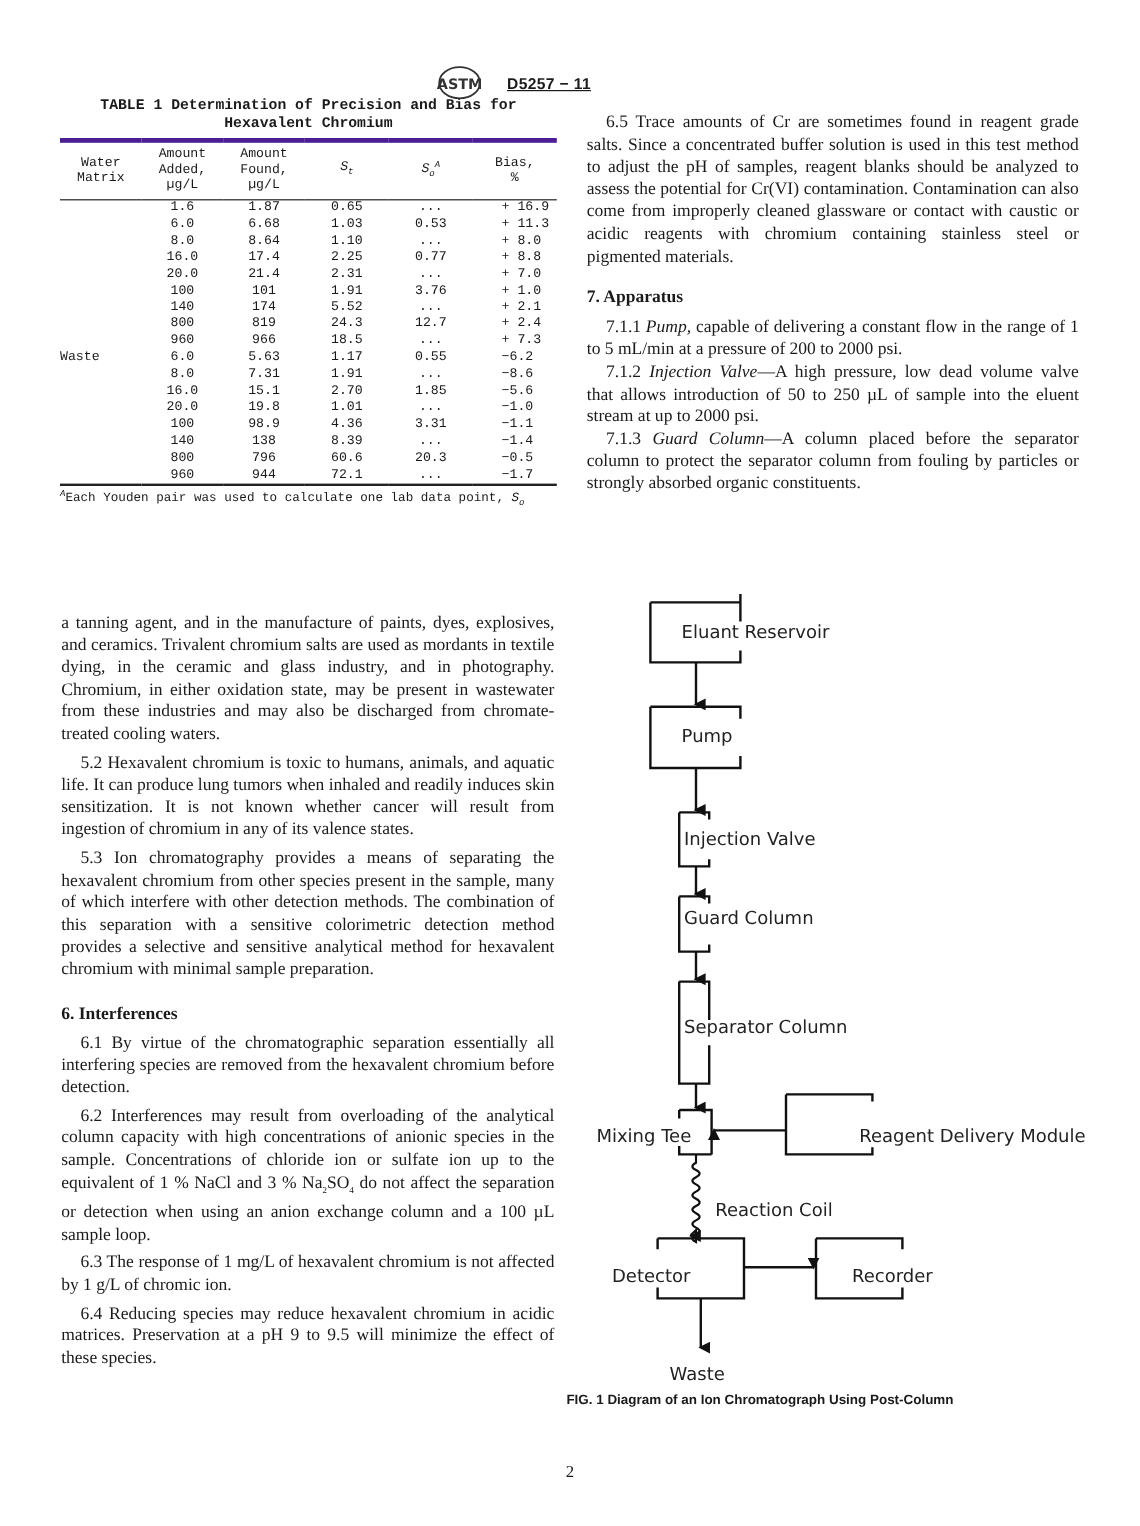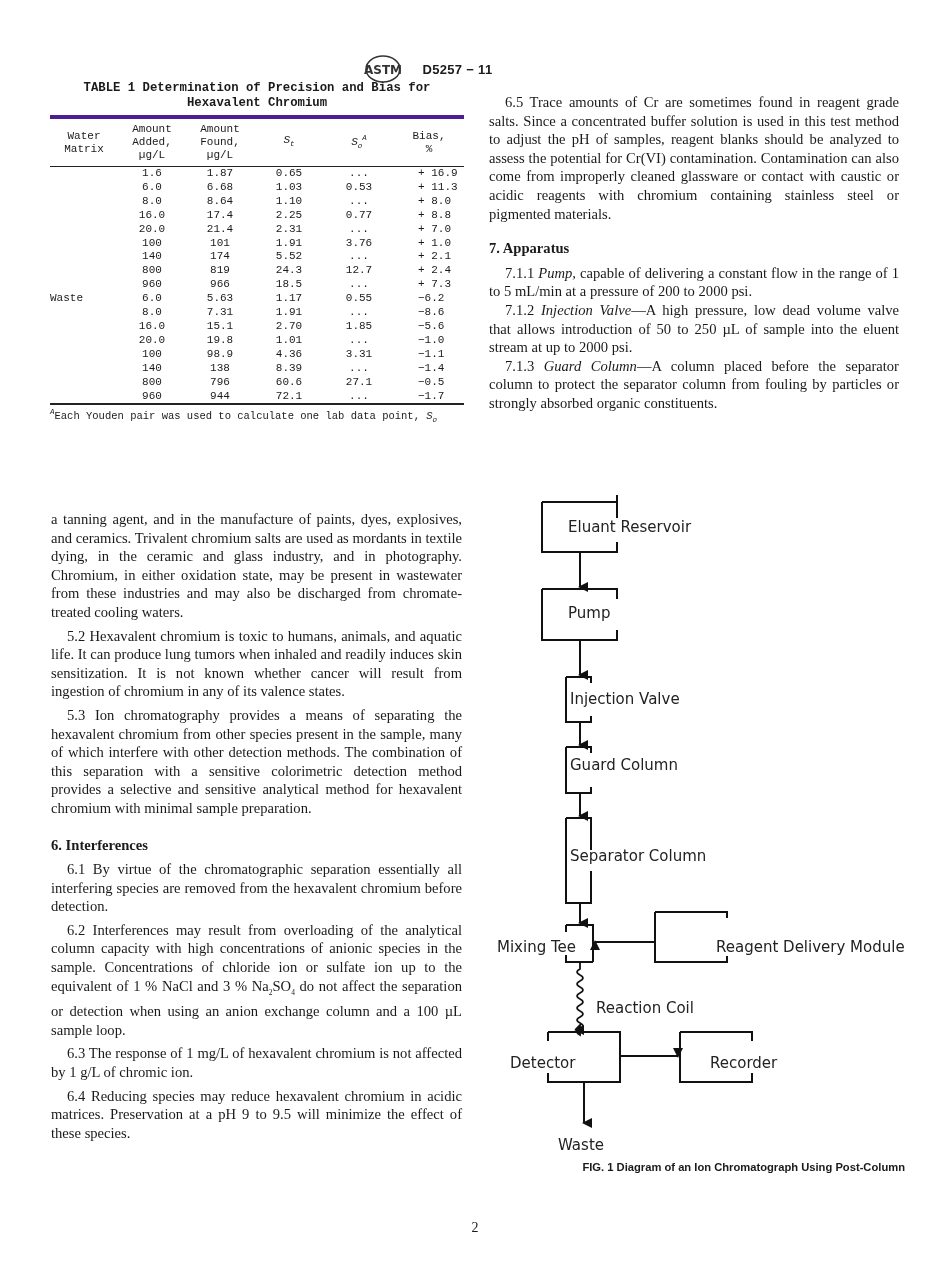--- a/index.html
+++ b/index.html
@@ -1,17 +1,17 @@
 <!DOCTYPE html>
 <html><head>
 <meta charset="utf-8">
 <style>
   html, body { margin: 0; padding: 0; background: #ffffff; }
   body { width: 950px; height: 1272px; position: relative; overflow: hidden; color: #1a1a1a; }
-  .header { position: absolute; left: 0; top: 52px; width: 856px; height: 34px; display: flex; justify-content: center; align-items: center; gap: 21px; }
+  .header { position: absolute; left: 0; top: 52px; width: 856px; height: 34px; display: flex; justify-content: center; align-items: center; gap: 21px; text-decoration: underline; }
   .logo { width: 38px; height: 28px; }
   .doc-id { font-family: "Liberation Sans", sans-serif; font-weight: bold; font-size: 13px; letter-spacing: 0.3px; }
 
   
   .table-block { position: absolute; left: 50px; top: 81px; width: 414px; font-family: Liberation Mono, monospace; }
   .table-title { text-align: center; font-weight: bold; font-size: 12.3px; line-height: 15px; }
   table { width: 100%; border-collapse: collapse; font-size: 11px; margin-top: 4px; }
   thead tr { border-top: 4px solid #4c1d95; border-bottom: 1px solid #222; }
   th { font-weight: normal; text-align: center; line-height: 13px; padding: 4px 0 4px 0; vertical-align: middle; }
   td { text-align: center; line-height: 13.9px; padding: 0; }
@@ -26,21 +26,21 @@
   .serif { font-family: "Liberation Serif", serif; font-size: 14.6px; line-height: 18.6px; text-align: justify; }
   .para { text-indent: 16px; margin: 0 0 5px 0; }
   .section-h { font-weight: bold; margin: 14px 0 6px 0; }
   .col-right-top { position: absolute; left: 489px; top: 93px; width: 410px; }
   .col-left { position: absolute; left: 51px; top: 510px; width: 411px; }
   .link { color: #b22222; }
   em { font-style: italic; }
 
   
   .diagram { position: absolute; left: 490px; top: 495px; width: 420px; height: 670px; }
-  .fig-caption { position: absolute; left: 490px; top: 1160px; width: 415px; text-align: right; font-family: "Liberation Sans", sans-serif; font-weight: bold; font-size: 11.2px; line-height: 15px; }
+  .fig-caption { position: absolute; left: 472px; top: 1160px; width: 415px; text-align: left; font-family: "Liberation Sans", sans-serif; font-weight: bold; font-size: 11.2px; line-height: 15px; }
   .page-num { position: absolute; left: 0; top: 1220px; width: 950px; text-align: center; font-family: "Liberation Serif", serif; font-size: 14px; }
   svg text { font-family: "DejaVu Sans", sans-serif; font-size: 15px; fill: #222; }
 </style>
 </head>
 <body>
 
 <div class="header">
   <svg class="logo" viewBox="0 0 38 28">
     <ellipse cx="19" cy="14" rx="17" ry="13" fill="none" stroke="#333" stroke-width="1.5"></ellipse>
     <text x="19" y="19" text-anchor="middle" style="font-family:'DejaVu Sans',sans-serif;font-size:12px;font-weight:bold;fill:#333">ASTM</text>
@@ -188,21 +188,21 @@
           <td>138</td>
           <td>8.39</td>
           <td>...</td>
           <td class="bias">−1.4</td>
         </tr>
         <tr>
           <td class="matrix"></td>
           <td>800</td>
           <td>796</td>
           <td>60.6</td>
-          <td>27.1</td>
+          <td>20.3</td>
           <td class="bias">−0.5</td>
         </tr>
         <tr class="last">
           <td class="matrix"></td>
           <td>960</td>
           <td>944</td>
           <td>72.1</td>
           <td>...</td>
           <td class="bias">−1.7</td>
         </tr>

